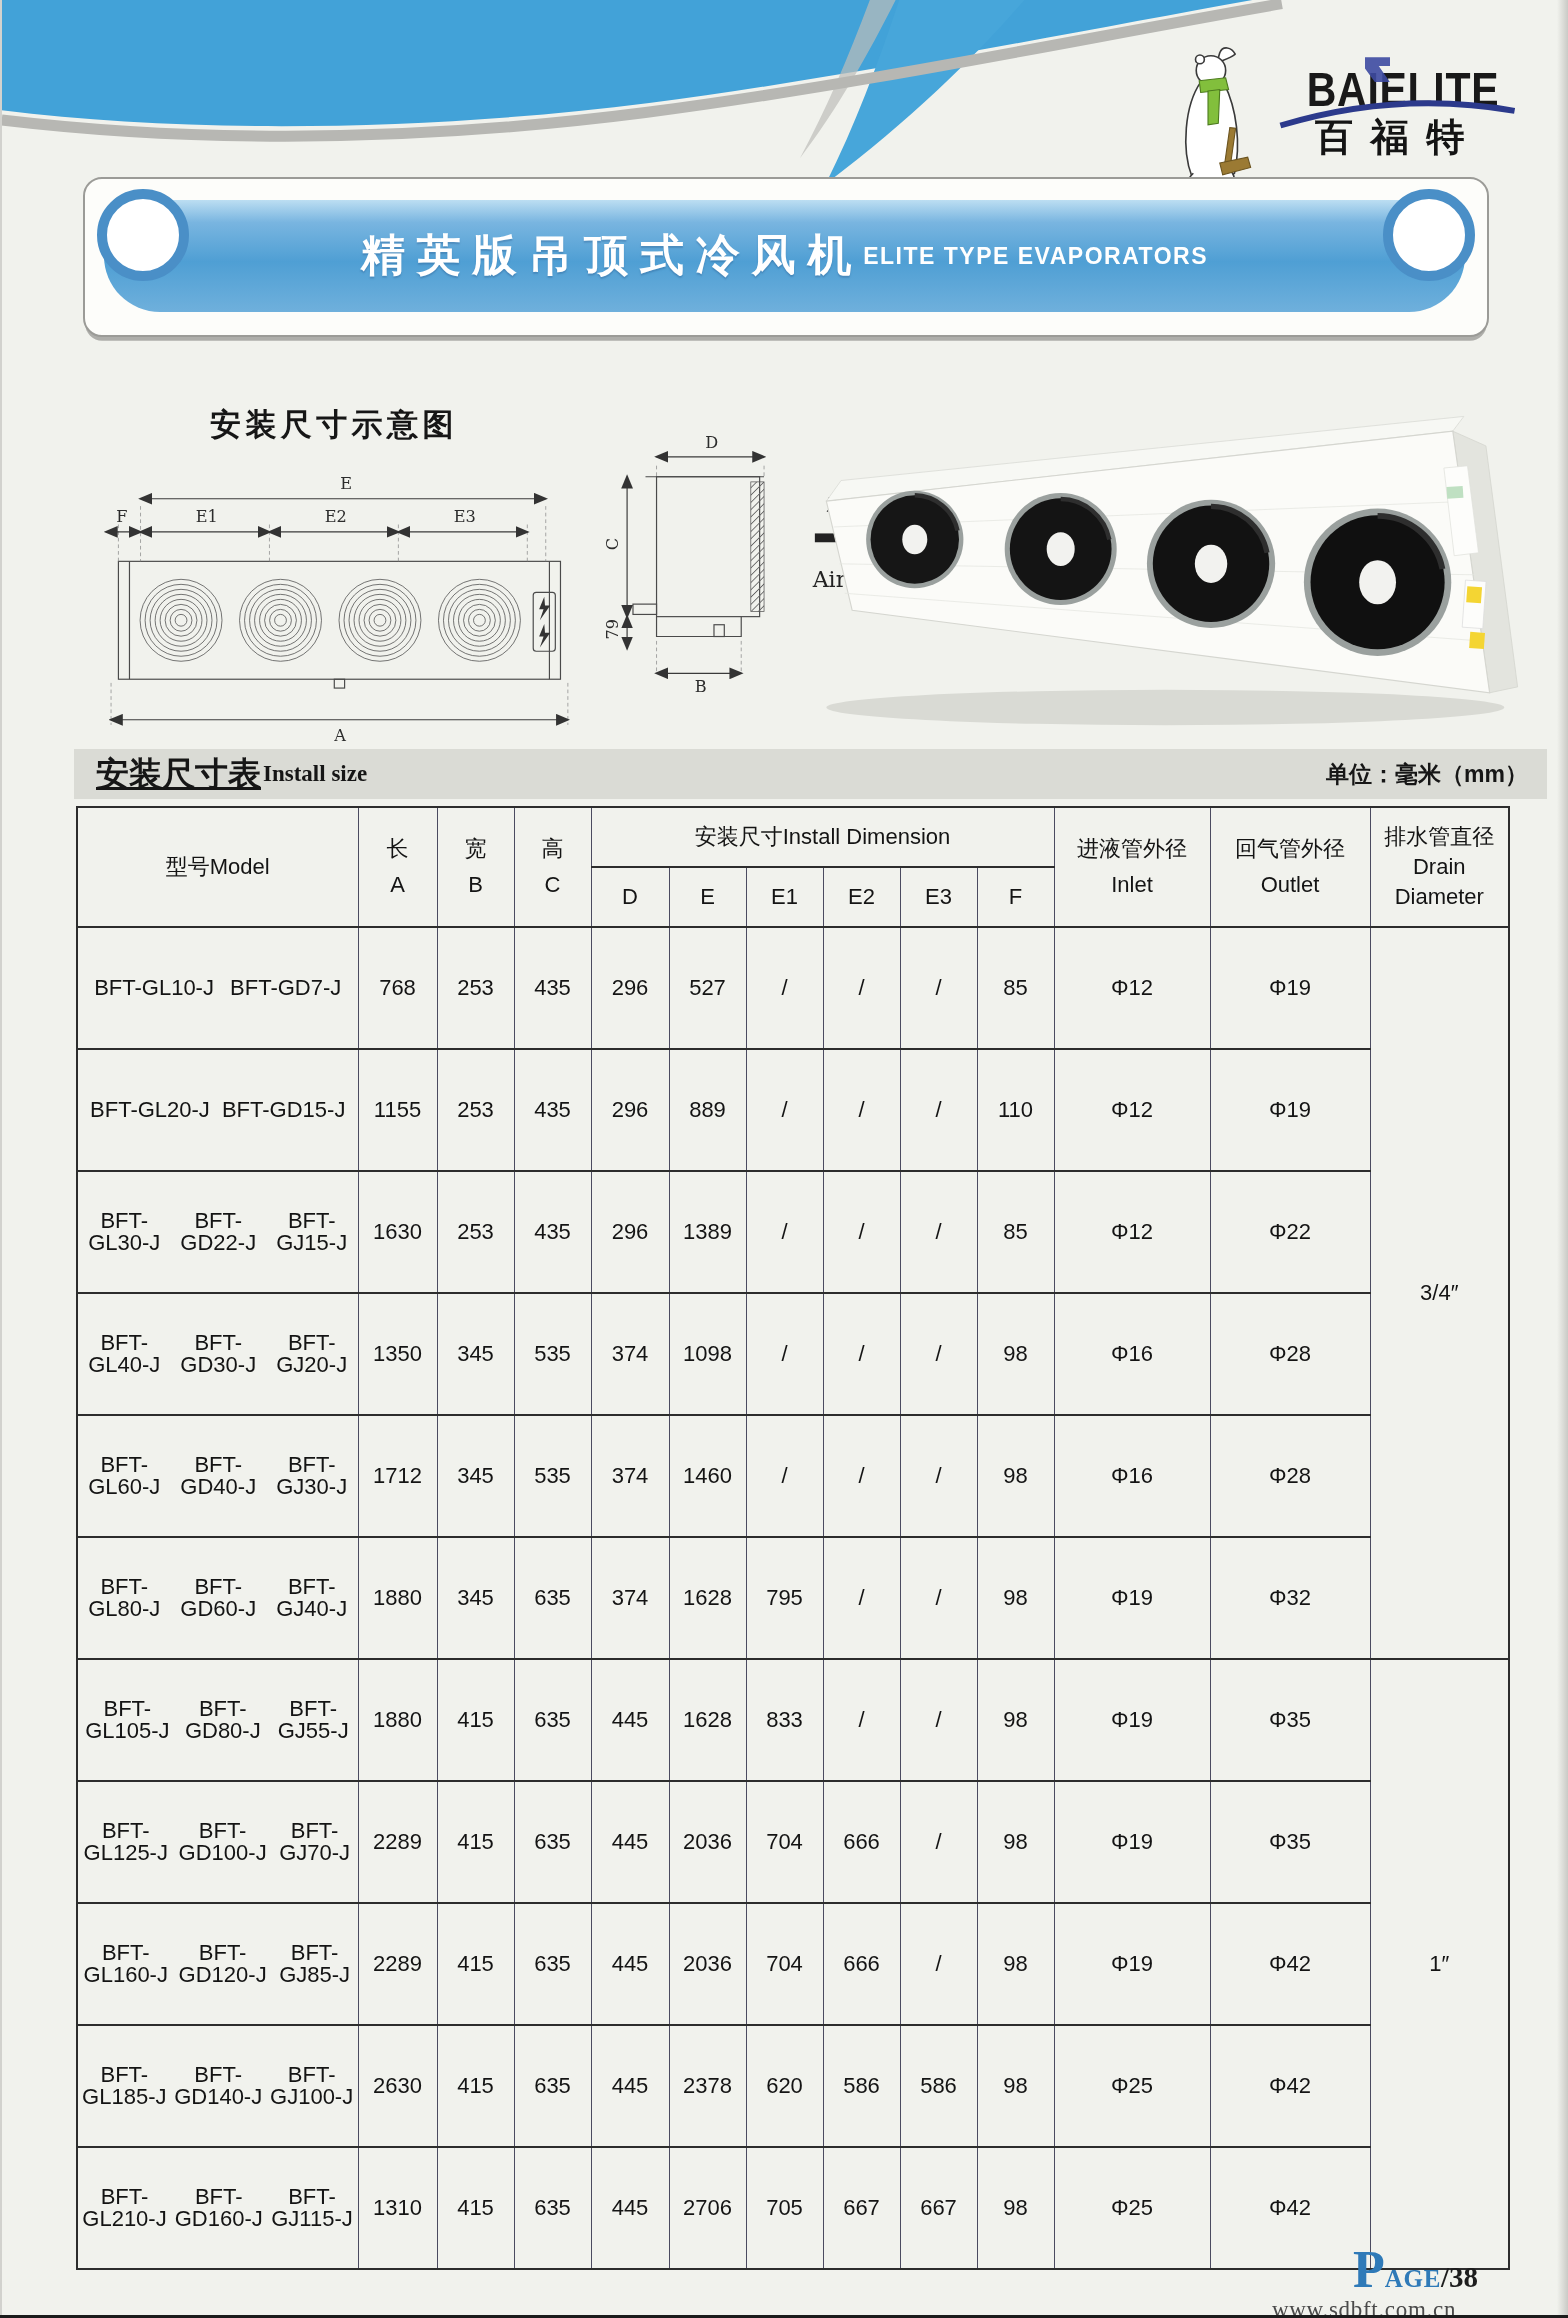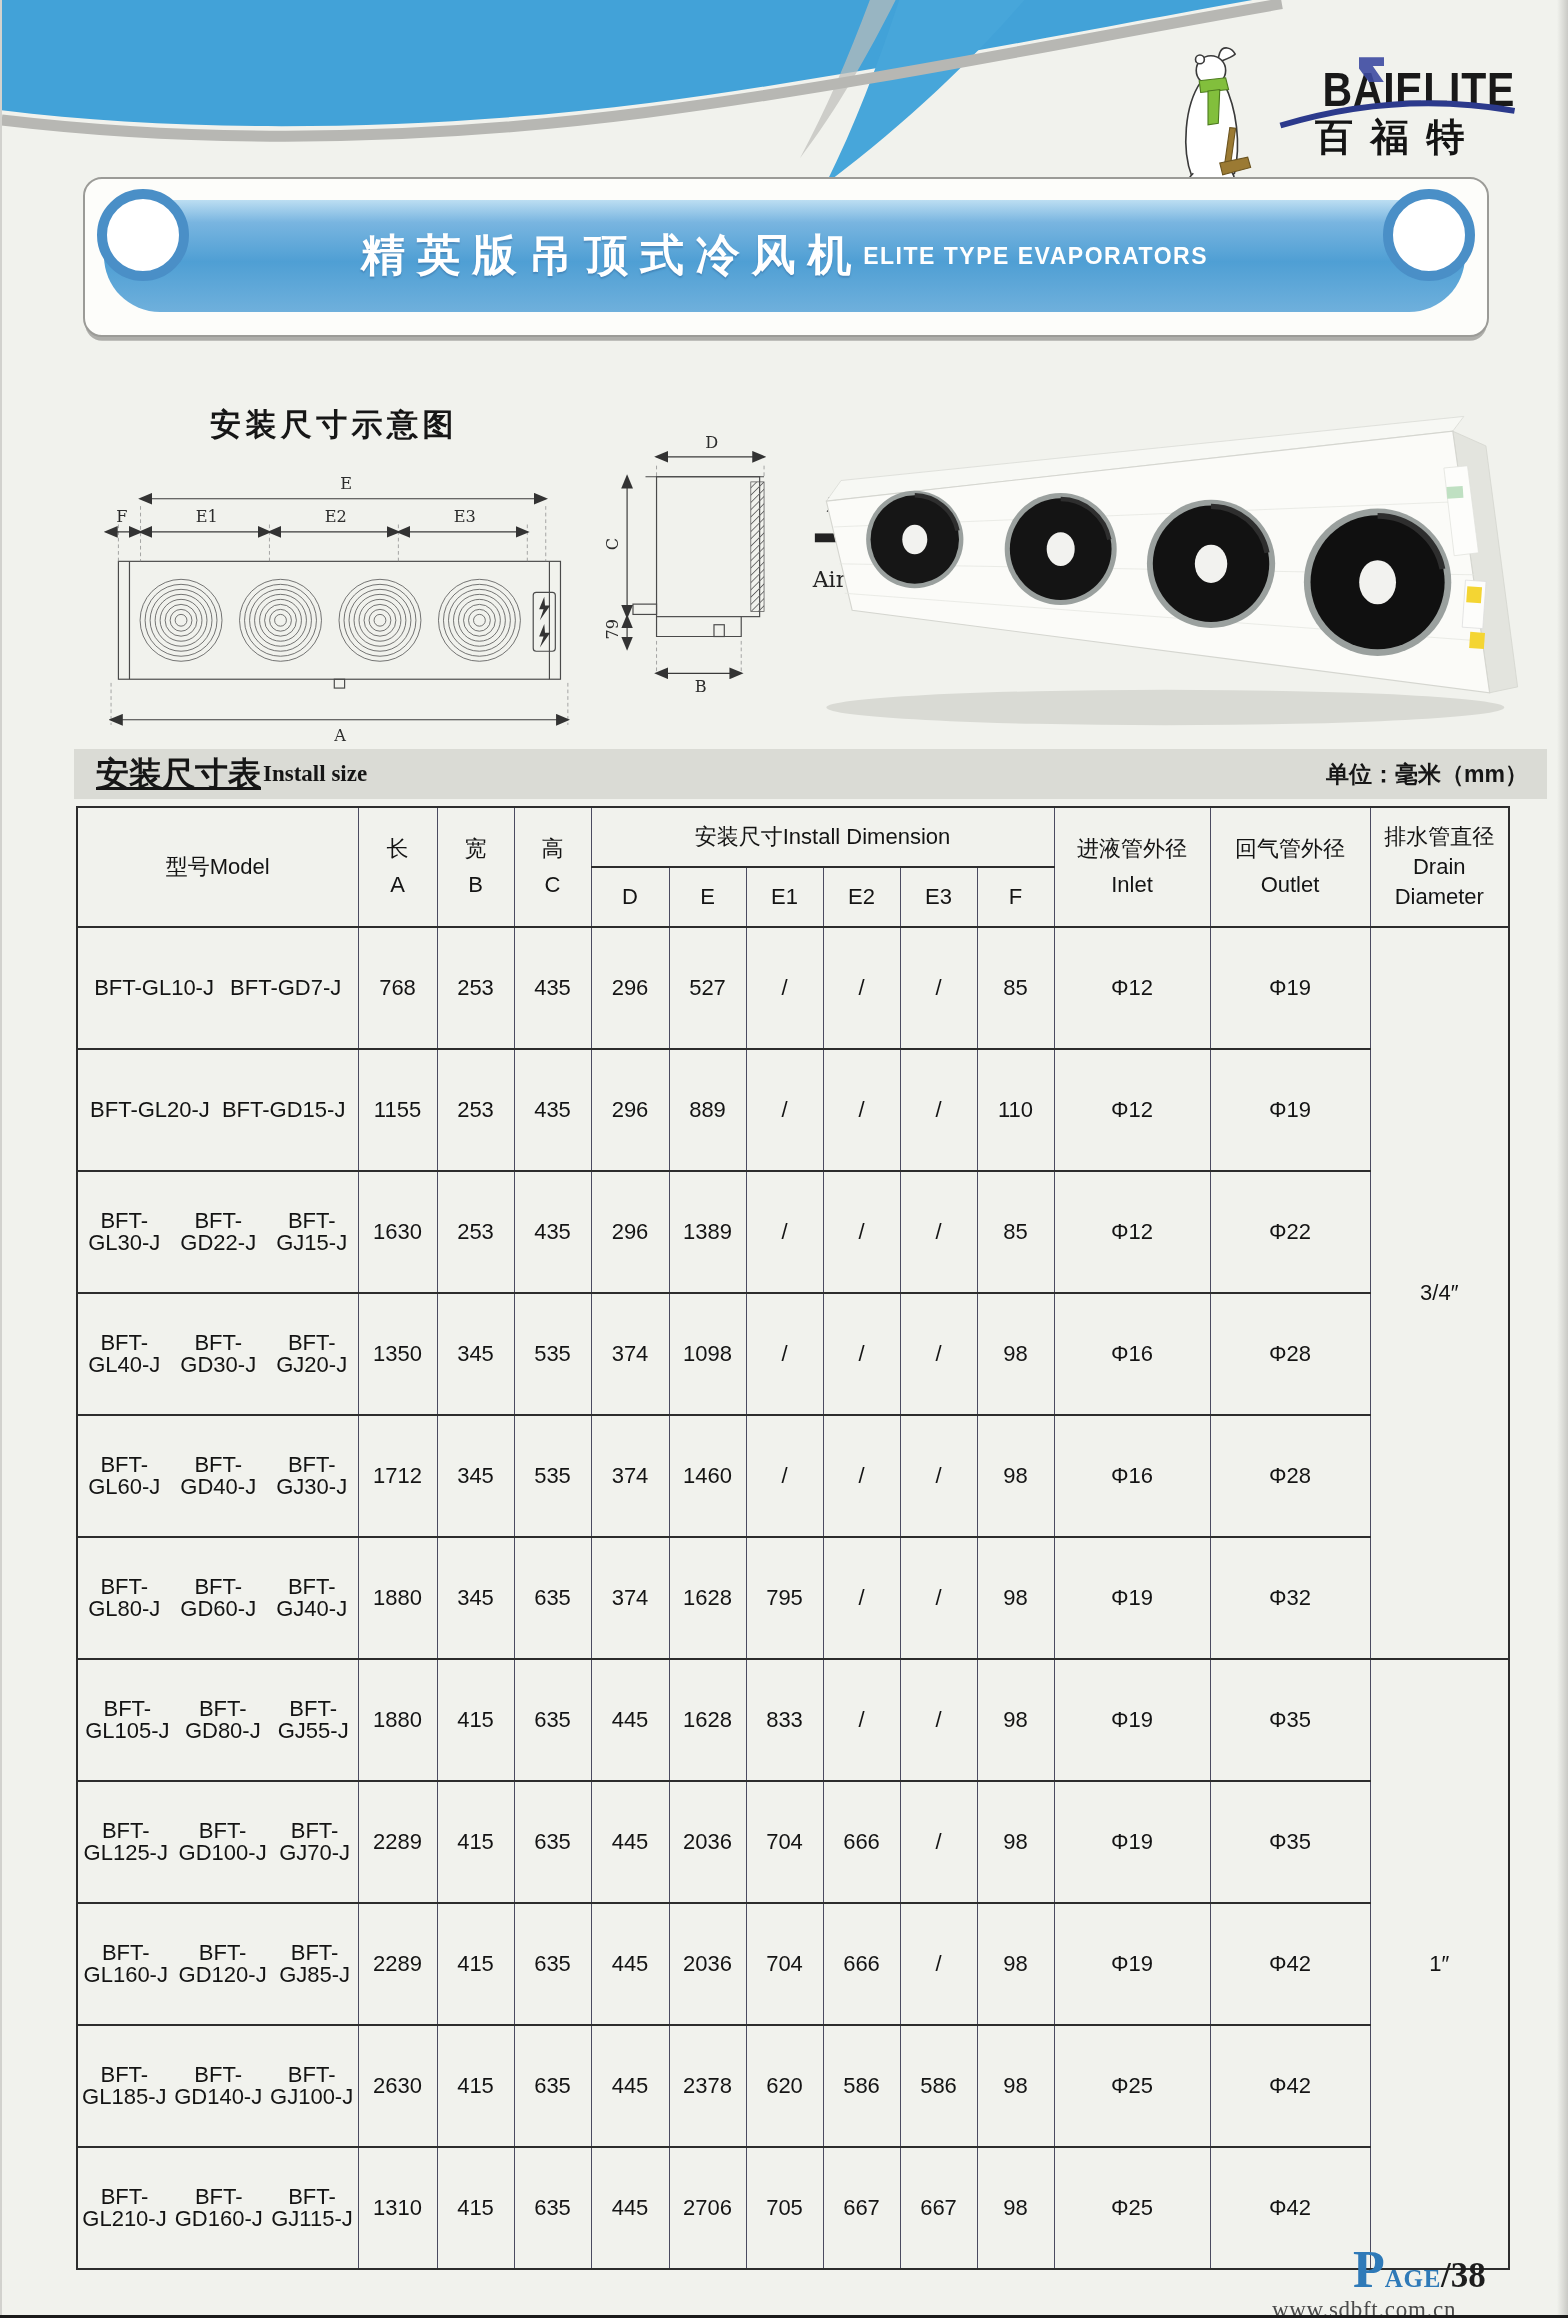--- a/index.html
+++ b/index.html
@@ -4,21 +4,21 @@
 <style>
   html,body{margin:0;padding:0;background:#777;}
   .page{position:relative;width:1569px;height:2319px;background:#f1f2ed;overflow:hidden;
         font-family:"Liberation Sans",sans-serif;color:#161616;}
   svg text{font-family:"DejaVu Serif",serif;}
   
   .top-deco{position:absolute;left:0;top:0;}
   
   .logo{position:absolute;left:1165px;top:41px;width:354px;height:147px;}
   .bear{position:absolute;left:0;top:0;}
-  .logo-text-wrap{position:absolute;left:114px;top:20.6px;width:236px;text-align:right;}
+  .logo-text-wrap{position:absolute;left:120px;top:20.6px;width:236px;text-align:center;}
   .logo-text{font-size:41px;font-weight:800;letter-spacing:0.7px;color:#191919;transform:scaleY(1.18);transform-origin:top left;white-space:nowrap;}
   .logo-accent{position:absolute;left:80px;top:-4.4px;width:25px;height:25px;background:#3d4aa1;
                clip-path:polygon(0 0,100% 0,100% 35%,55% 35%,100% 100%,40% 100%,0 45%);opacity:.9;}
   .logo-swoosh{position:absolute;left:111px;top:58px;}
   .logo-cn{position:absolute;left:124px;top:71px;font-size:38px;font-weight:700;letter-spacing:17.7px;color:#141414;white-space:nowrap;margin-left:26px;}
   
   .banner{position:absolute;left:83px;top:177px;width:1402px;height:156px;background:#fdfdfa;
           border:2.2px solid #9b9b97;border-radius:19px;box-shadow:0 5.9px 0 -2.2px #aeaeaa;}
   .banner-pill{position:absolute;left:19px;top:20.6px;width:1361px;height:112px;border-radius:56px;
           background:linear-gradient(180deg,#bcdef2 0%,#79b5e0 20%,#4f9fd4 55%,#6fb0dc 100%);
@@ -58,21 +58,21 @@
   thead tr.h1 th{height:58px;}
   thead tr.h2 th{height:58px;}
   tbody td{height:120px;}
   .two-line{display:flex;flex-direction:column;align-items:center;justify-content:center;gap:14.7px;line-height:1;}
   .model-cell{display:flex;flex-direction:row;align-items:center;justify-content:space-evenly;height:120px;line-height:1;}
   .drain-lines{display:flex;flex-direction:column;align-items:center;justify-content:center;line-height:1.35;}
   
   .footer{position:absolute;left:1353px;top:2240px;white-space:nowrap;}
   .pg-p{font-family:"Liberation Serif",serif;font-weight:700;font-size:52px;color:#2f7ab8;}
   .pg-age{font-family:"Liberation Serif",serif;font-weight:700;font-size:25px;color:#2f7ab8;letter-spacing:0.7px;}
-  .pg-num{font-family:"Liberation Serif",serif;font-weight:600;font-size:35px;color:#1d1d1d;}
+  .pg-num{font-family:"Liberation Serif",serif;font-weight:600;font-size:29px;color:#1d1d1d;}
   .site{position:absolute;left:1272px;top:2297px;font-size:23px;color:#4a4a4a;font-family:"Liberation Serif",serif;letter-spacing:0.7px;}
   
   .edge-right{position:absolute;right:0;top:0;width:11.8px;height:100%;background:linear-gradient(90deg,rgba(0,0,0,0),#c6c6c2);}
   .edge-bottom{position:absolute;left:0;bottom:0;width:100%;height:4.4px;background:#1b1b1b;}
   .edge-left{position:absolute;left:0;top:0;width:2.2px;height:100%;background:#d2d2ce;}
 </style>
 </head>
 <body>
 
 <div class="page">

